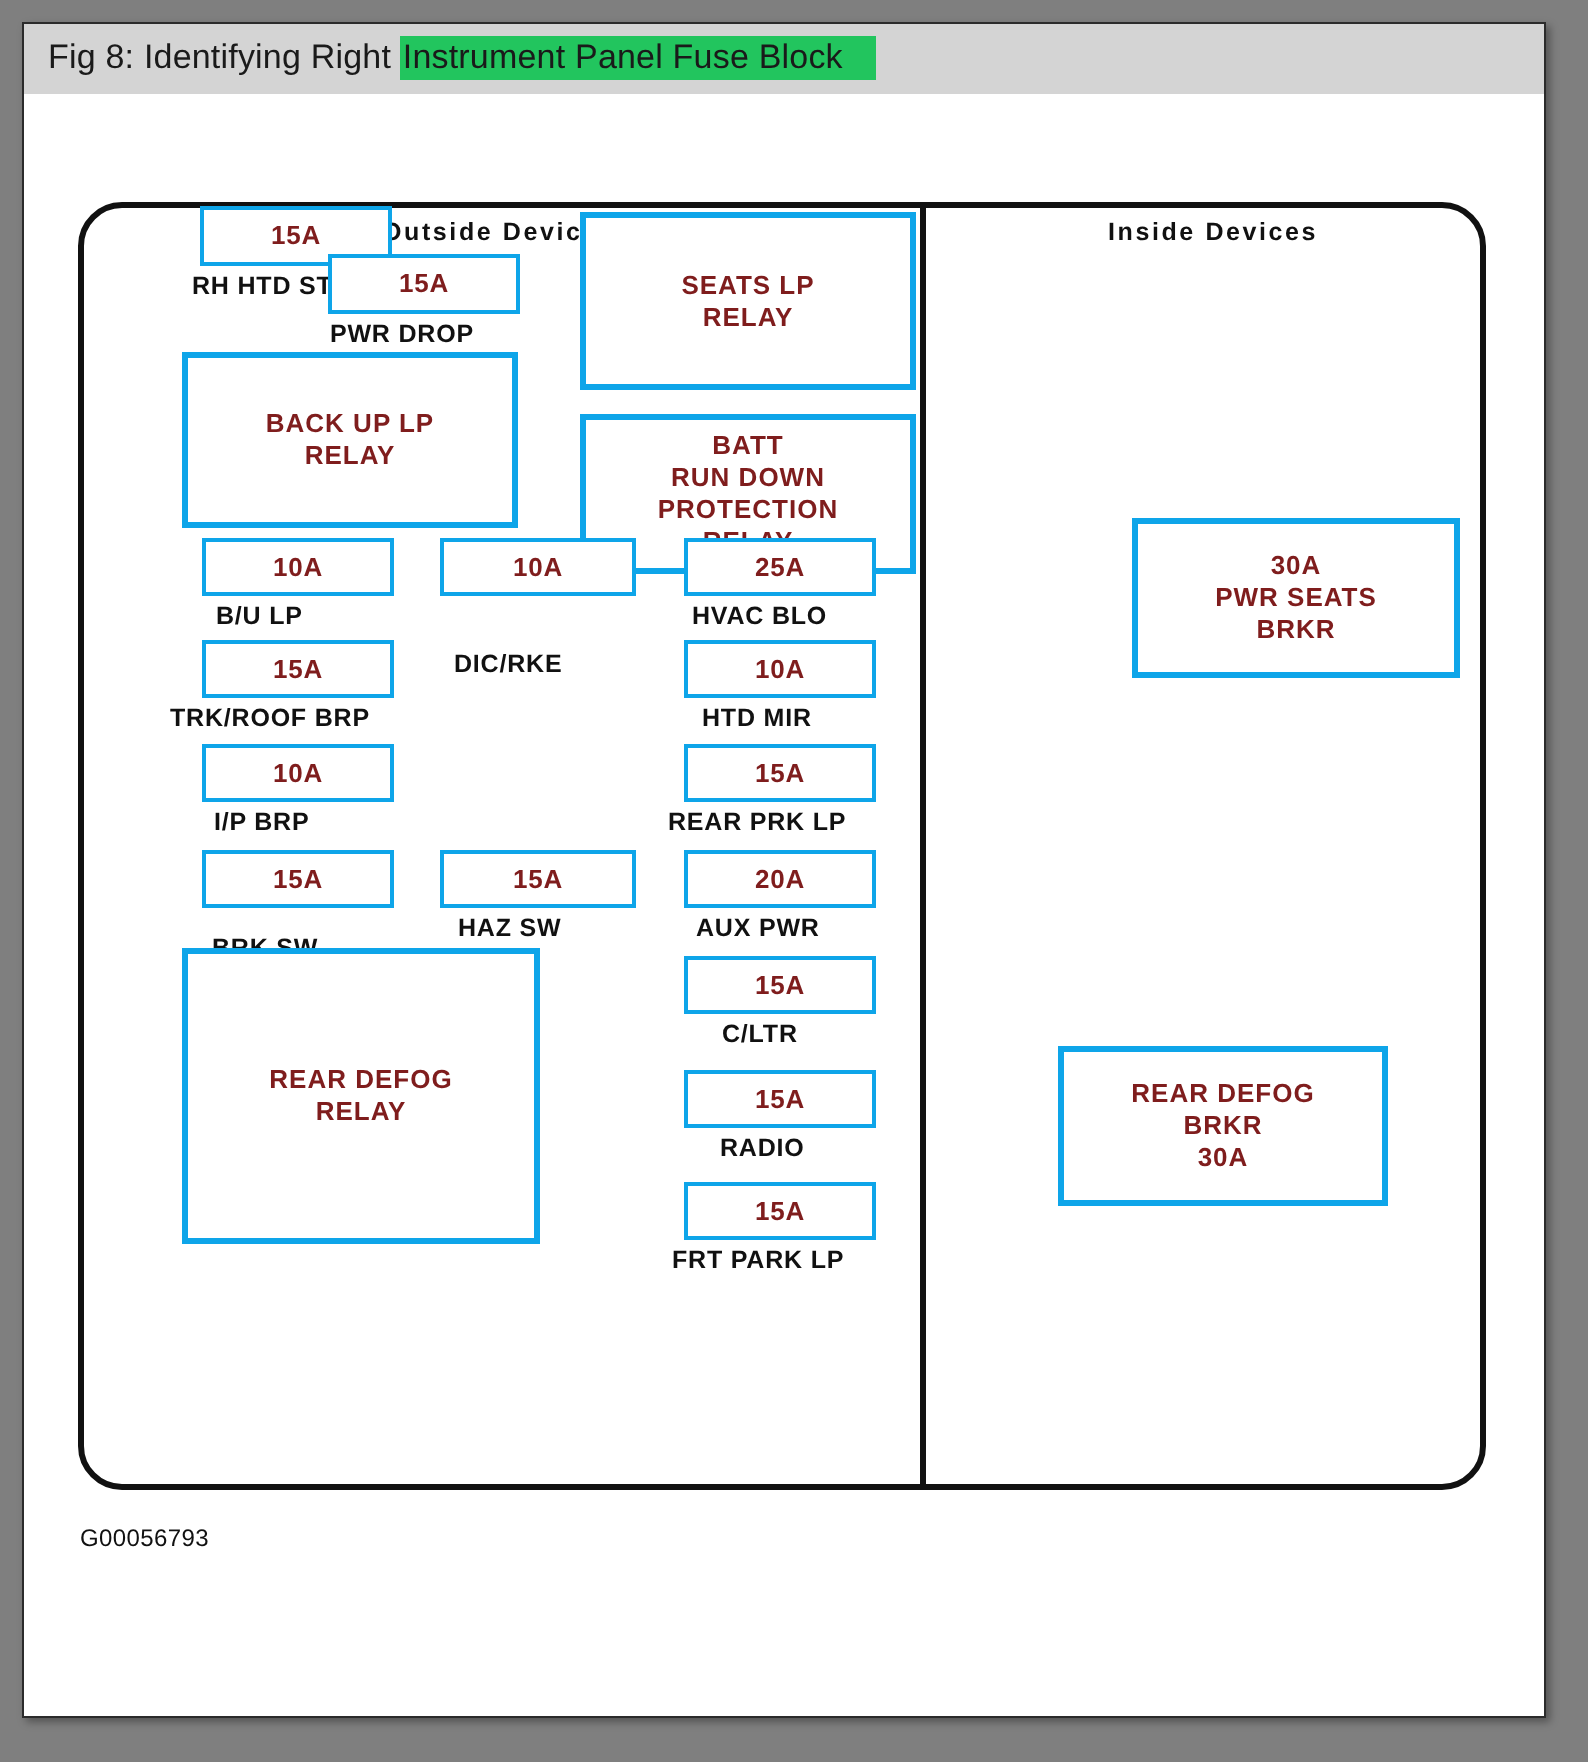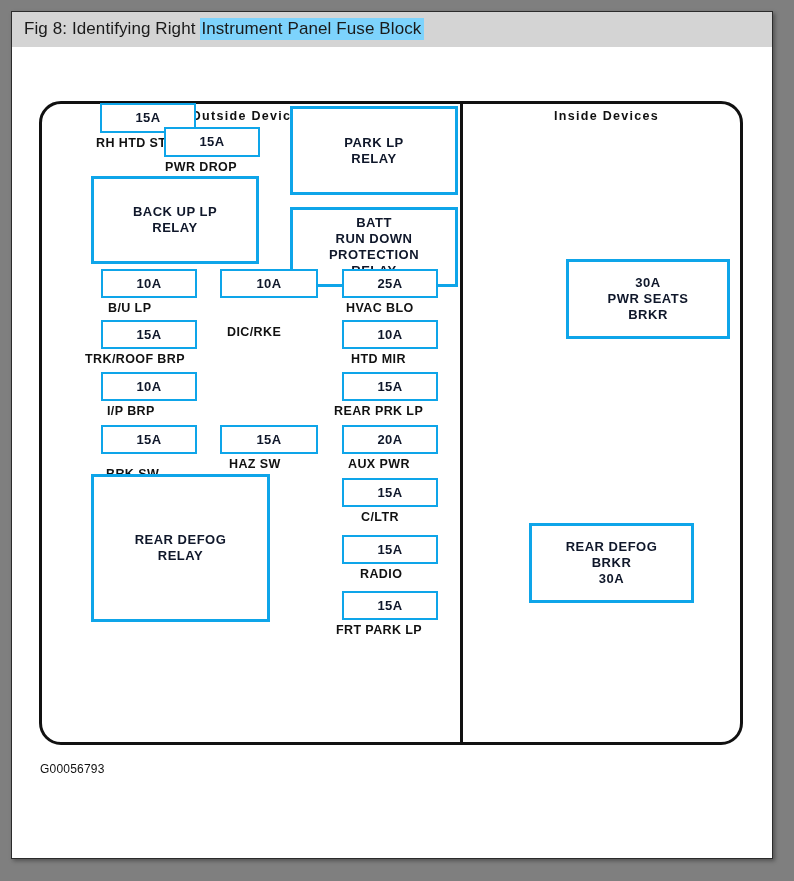--- a/index.html
+++ b/index.html
@@ -41,22 +41,22 @@
   #header-title {
     position: absolute;
     left: 12px;
     top: 7px;
     font-size: 17px;
     color: #1a1a1a;
     white-space: nowrap;
     letter-spacing: 0.1px;
   }
   .hl {
-    background: #7dd3fc;
-    padding: 1px 3px 2px 1px;
+    background: #22c55e;
+    padding: 1px 17px 2px 1px;
   }
 
   
   #diagram {
     position: absolute;
     left: 0;
     top: 35px;
     width: 100%;
     height: 813px;
   }
@@ -96,21 +96,21 @@
   
   .comp {
     position: absolute;
     box-sizing: border-box;
     background: #ffffff;
     border: 6px solid #0ea5e9;
     display: flex;
     flex-direction: column;
     align-items: center;
     justify-content: center;
-    color: #0f172a;
+    color: #7f1d1d;
     line-height: 1.22;
     text-align: left;
     white-space: nowrap;
   }
   .comp.fuse {
     border-width: 2px;
     font-size: 13px;
     font-weight: bold;
     letter-spacing: 0.4px;
   }
@@ -178,21 +178,21 @@
     <div id="components-layer">
         <div class="comp fuse" style="left: 88px; top: 56px; width: 96px; height: 30px;">
           <span class="ln">15A</span>
         </div>
         <div class="caption" style="left: 84px; top: 89px;">RH HTD ST</div>
         <div class="comp fuse" style="left: 152px; top: 80px; width: 96px; height: 30px;">
           <span class="ln">15A</span>
         </div>
         <div class="caption" style="left: 153px; top: 113px;">PWR DROP</div>
         <div class="comp relay" style="left: 278px; top: 59px; width: 168px; height: 89px;">
-          <span class="ln">PARK LP</span>
+          <span class="ln">SEATS LP</span>
           <span class="ln">RELAY</span>
         </div>
         <div class="comp relay" style="left: 79px; top: 129px; width: 168px; height: 88px;">
           <span class="ln">BACK UP LP</span>
           <span class="ln">RELAY</span>
         </div>
         <div class="comp relay" style="left: 278px; top: 160px; width: 168px; height: 80px;">
           <span class="ln">BATT</span>
           <span class="ln">RUN DOWN</span>
           <span class="ln">PROTECTION</span>

